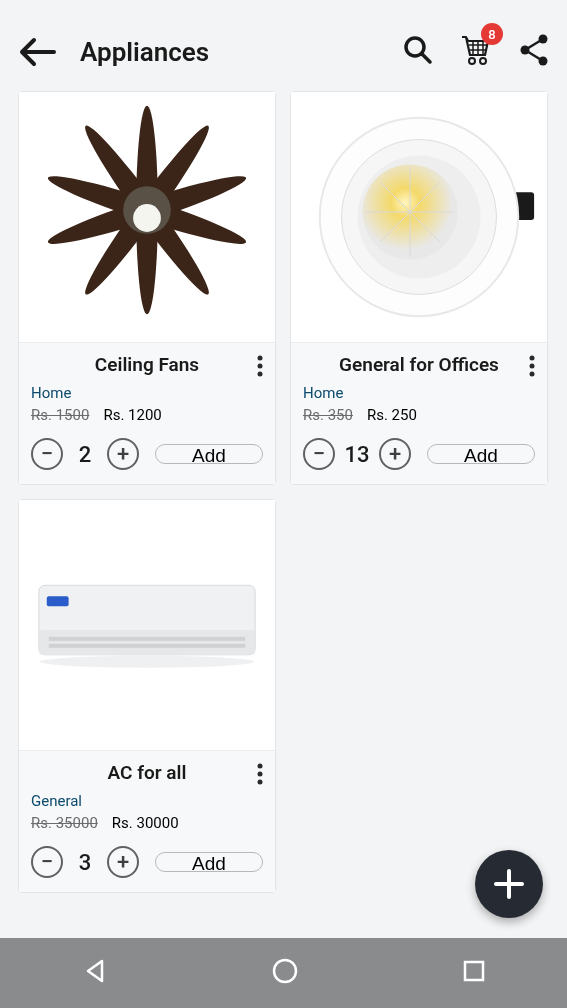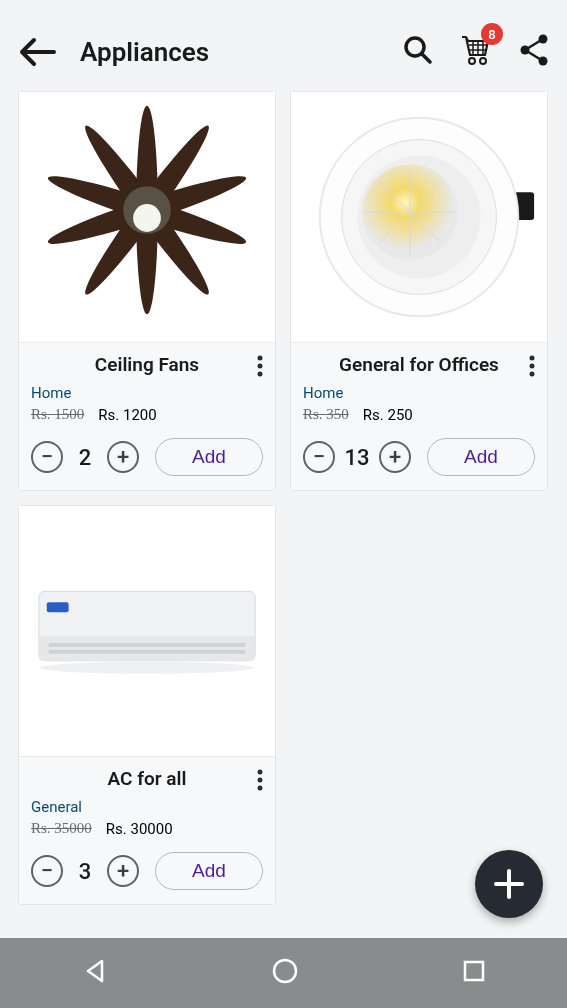--- a/index.html
+++ b/index.html
@@ -59,43 +59,43 @@
     background: #f7f8f9;
     border-top: 1px solid #ebeced;
     padding: 10px 12px 14px 12px;
     position: relative;
   }
   .card-title-row { display: flex; align-items: flex-end; justify-content: center; position: relative; margin-bottom: 8px; }
   .card-title { font-size: 19px; font-weight: 600; color: #1a1a1a; text-align: center; }
   .kebab { position: absolute; right: 0; top: 2px; cursor: pointer; }
   .card-sub { font-size: 15px; color: #0c4a6e; margin-bottom: 4px; }
   .price-row { display: flex; gap: 14px; margin-bottom: 14px; }
-  .old-price { font-size: 15px; color: #6a6c6e; text-decoration: line-through; font-family: Liberation Serif, serif; }
+  .old-price { font-size: 15px; color: #6a6c6e; text-decoration: line-through; }
   .new-price { font-size: 15px; color: #000000; }
   .action-row { display: flex; align-items: center; gap: 8px; }
   .circ-btn {
     width: 32px; height: 32px;
     border: 2px solid #5f6163;
     border-radius: 50%;
     display: flex; align-items: center; justify-content: center;
     font-size: 22px; color: #3d3f41; font-weight: 500;
     cursor: pointer;
     background: transparent;
     line-height: 1;
   }
   .qty { font-size: 22px; font-weight: 500; color: #1a1a1a; min-width: 28px; text-align: center; }
   .add-btn {
     flex: 1;
     margin-left: 8px;
-    height: 38px;
+    height: 20px;
     border: 1.5px solid #b7b8ba;
     border-radius: 20px;
     background: transparent;
     font-size: 19px;
-    color: #4c1d95;
+    color: #000000;
     cursor: pointer;
   }
   .fab {
     position: absolute;
     right: 24px;
     bottom: 90px;
     width: 68px; height: 68px;
     background: #262b33;
     border-radius: 50%;
     display: flex; align-items: center; justify-content: center;

